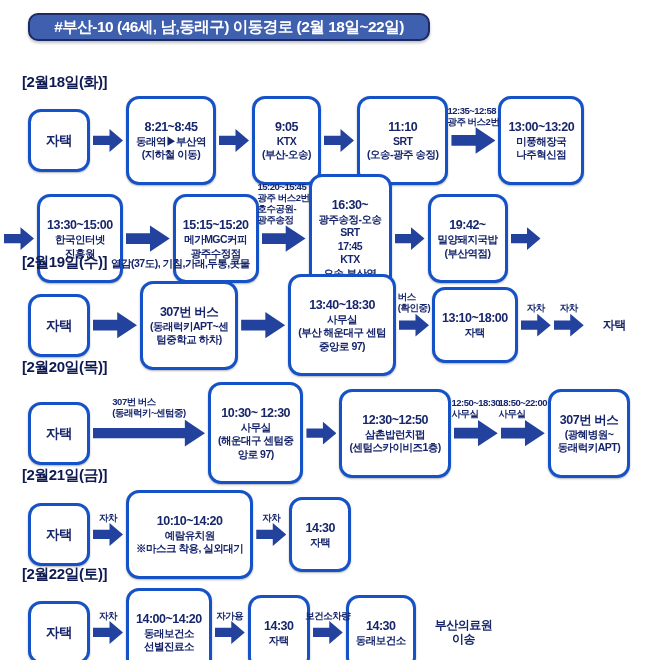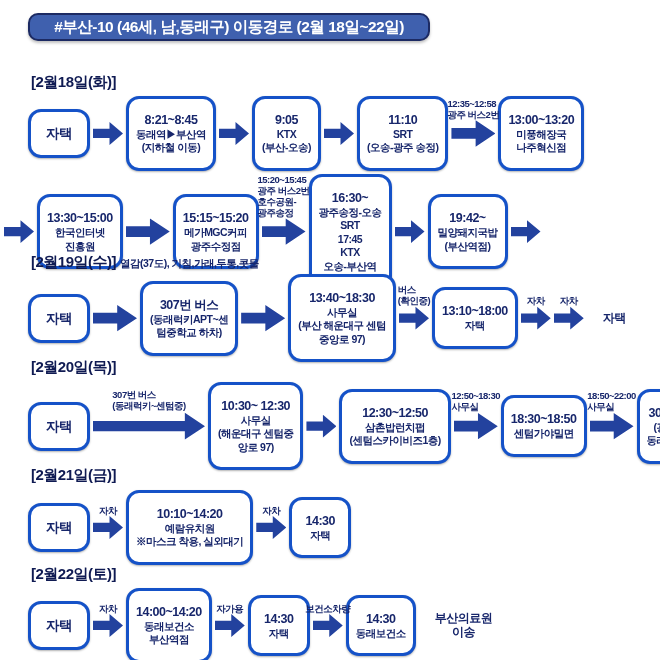--- a/index.html
+++ b/index.html
@@ -23,34 +23,33 @@
     border-radius:10px;
     display:flex;align-items:center;justify-content:center;
     color:#ffffff;font-weight:bold;font-size:15.5px;letter-spacing:-0.5px;
     box-shadow:0 2px 3px rgba(0,0,0,.25);
     box-sizing:border-box;
   }
   .day-heading{
     position:absolute;
     color:var(--heading);font-weight:bold;font-size:15px;letter-spacing:-0.5px;
     white-space:nowrap;
-    margin-left:9px;
   }
   .day-heading .note{
     font-size:10.5px;margin-left:4px;color:var(--ink);
   }
   .row{
     position:absolute;display:flex;align-items:center;gap:3px;
   }
   .route-box{
     display:flex;flex-direction:column;align-items:center;justify-content:center;
     background:#ffffff;
     border:3px solid var(--box-border);
     border-radius:13px;
-    padding:13px 7px;
+    padding:20px 7px;
     min-width:62px;min-height:48px;
     box-shadow:0 1px 2px rgba(0,0,0,.3);
     box-sizing:border-box;
     flex-shrink:0;
   }
   .bl{
     color:var(--ink);font-weight:bold;font-size:10.5px;line-height:1.28;
     white-space:nowrap;text-align:center;letter-spacing:-0.5px;
   }
   .bl.first{font-size:12.5px;}
@@ -257,24 +256,20 @@
         <div class="bl">삼촌밥런치펍</div>
         <div class="bl">(센텀스카이비즈1층)</div>
       </div>
       <div class="arrow-wrap">
         <div class="arrow-label">
           <div>12:50~18:30</div>
           <div>사무실</div>
         </div>
         <div class="arrow big"></div>
       </div>
-      <div class="route-box">
-        <div class="bl first">18:30~18:50</div>
-        <div class="bl">센텀가야밀면</div>
-      </div>
       <div class="arrow-wrap">
         <div class="arrow-label">
           <div>18:50~22:00</div>
           <div>사무실</div>
         </div>
         <div class="arrow big"></div>
       </div>
       <div class="route-box">
         <div class="bl first">307번 버스</div>
         <div class="bl">(광혜병원~</div>
@@ -315,21 +310,21 @@
       </div>
       <div class="arrow-wrap">
         <div class="arrow-label">
           <div>자차</div>
         </div>
         <div class="arrow"></div>
       </div>
       <div class="route-box">
         <div class="bl first">14:00~14:20</div>
         <div class="bl">동래보건소</div>
-        <div class="bl">부산역점</div>
+        <div class="bl">선별진료소</div>
       </div>
       <div class="arrow-wrap">
         <div class="arrow-label">
           <div>자가용</div>
         </div>
         <div class="arrow"></div>
       </div>
       <div class="route-box">
         <div class="bl first">14:30</div>
         <div class="bl">자택</div>

